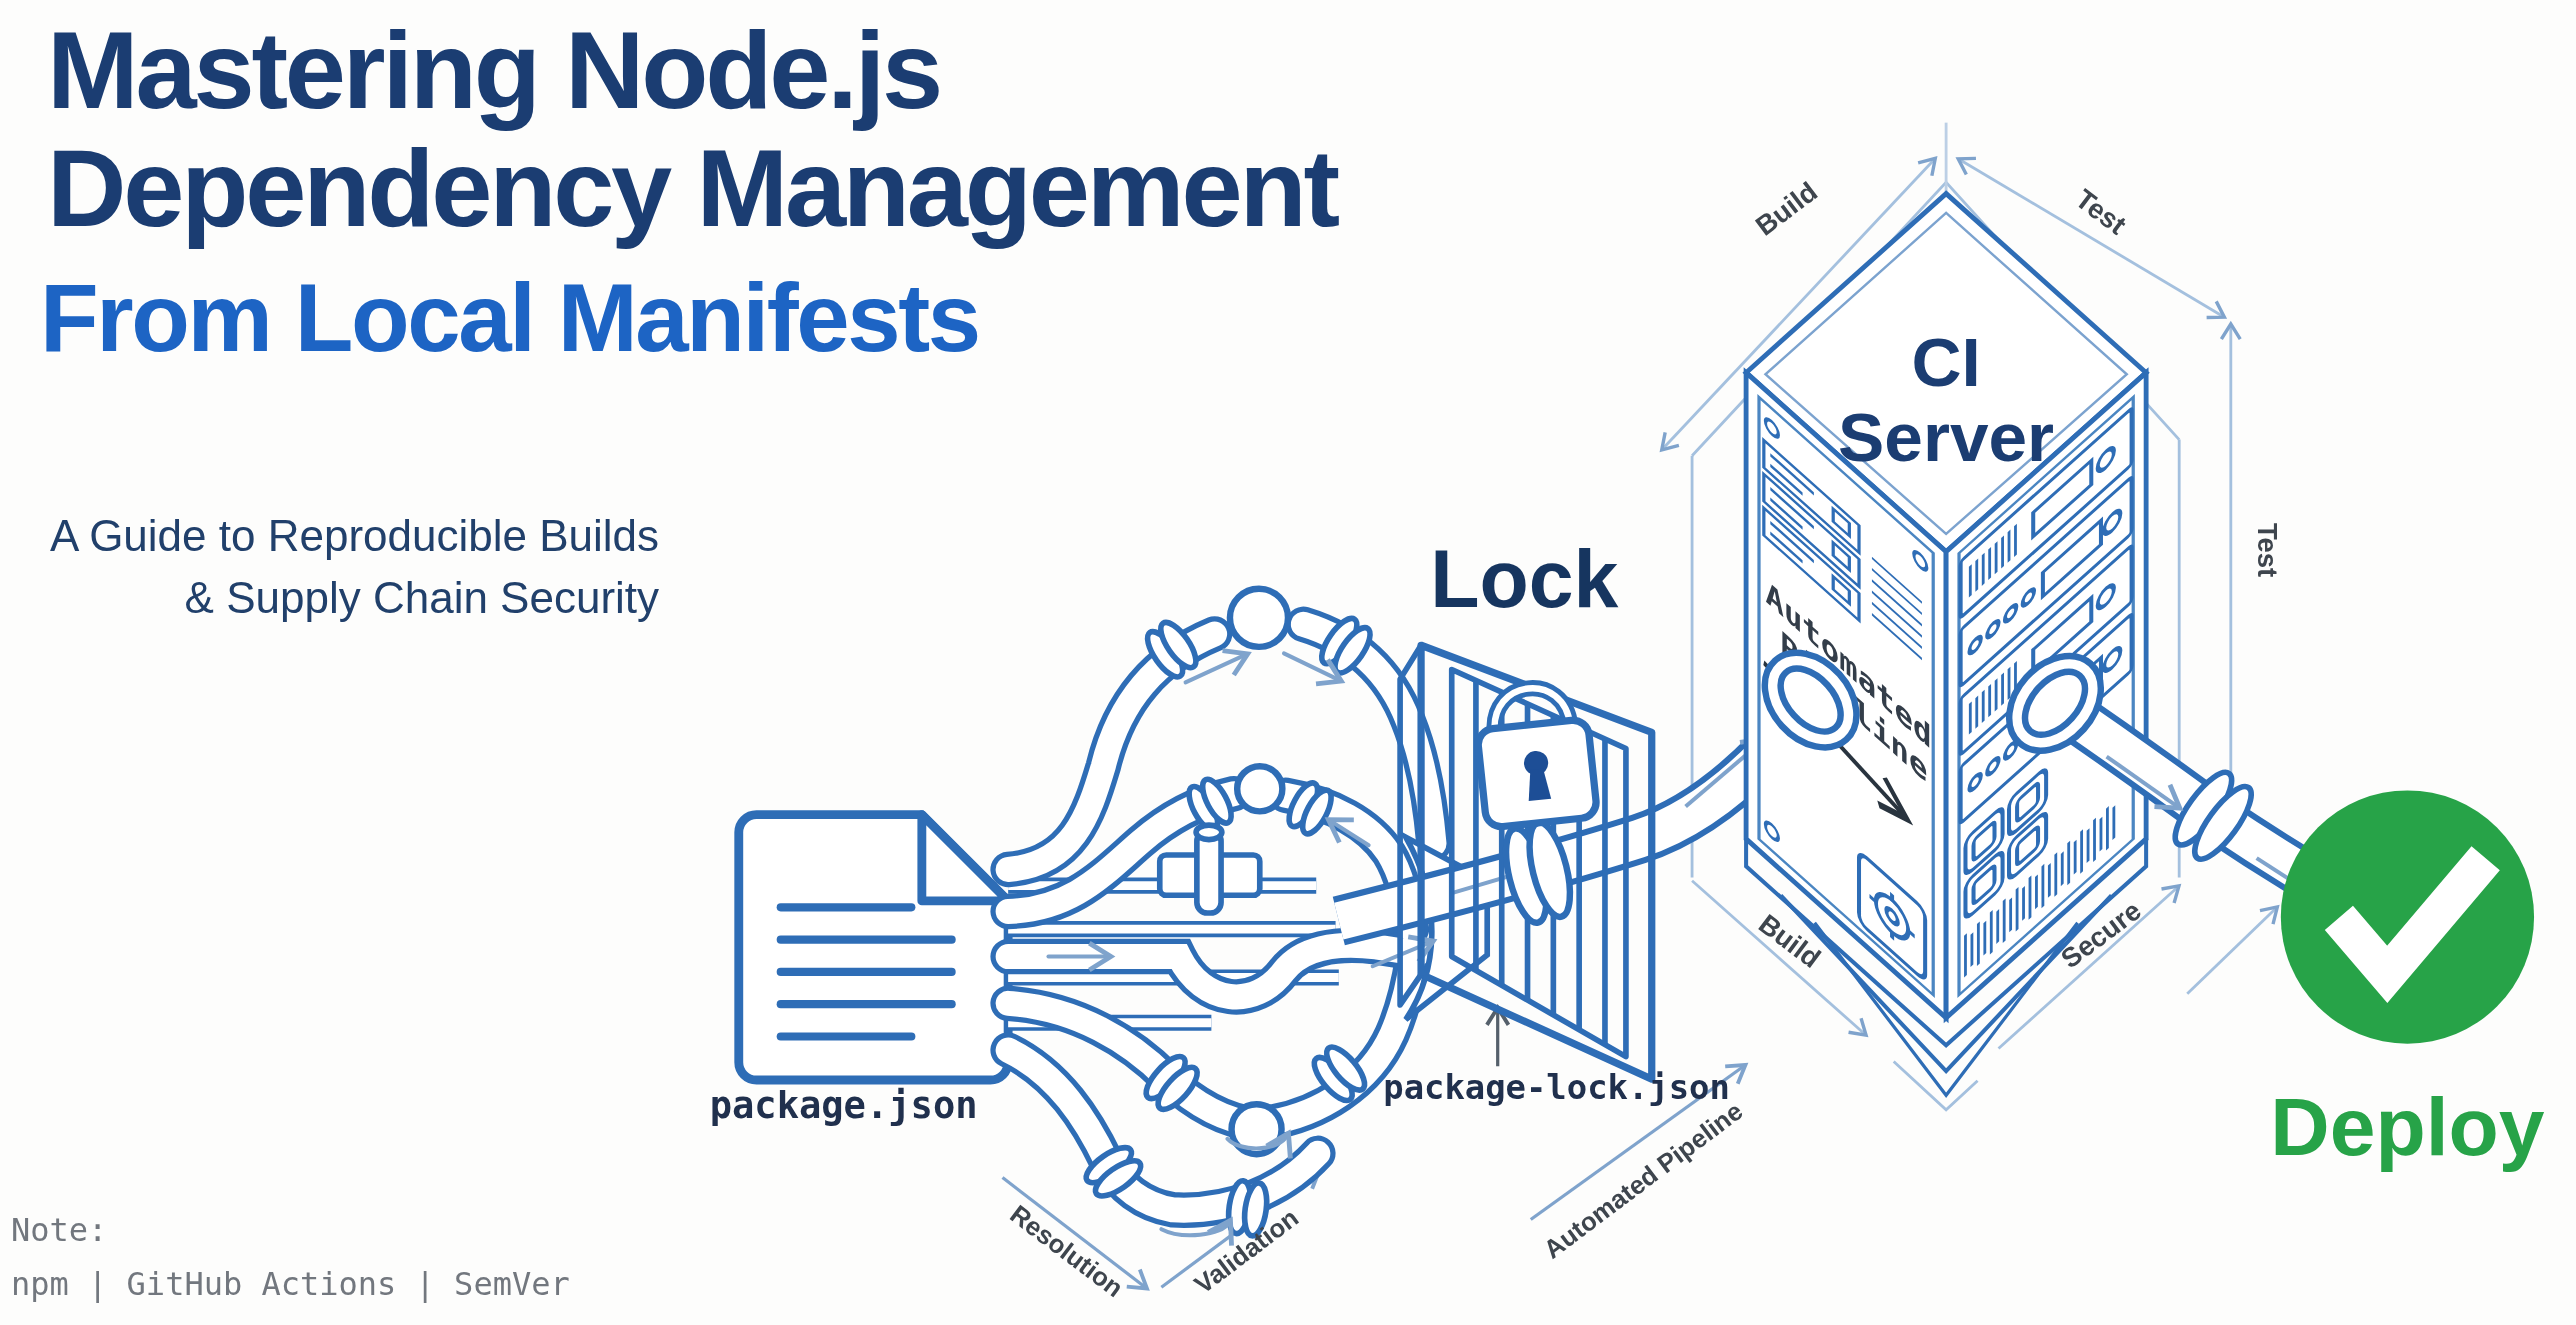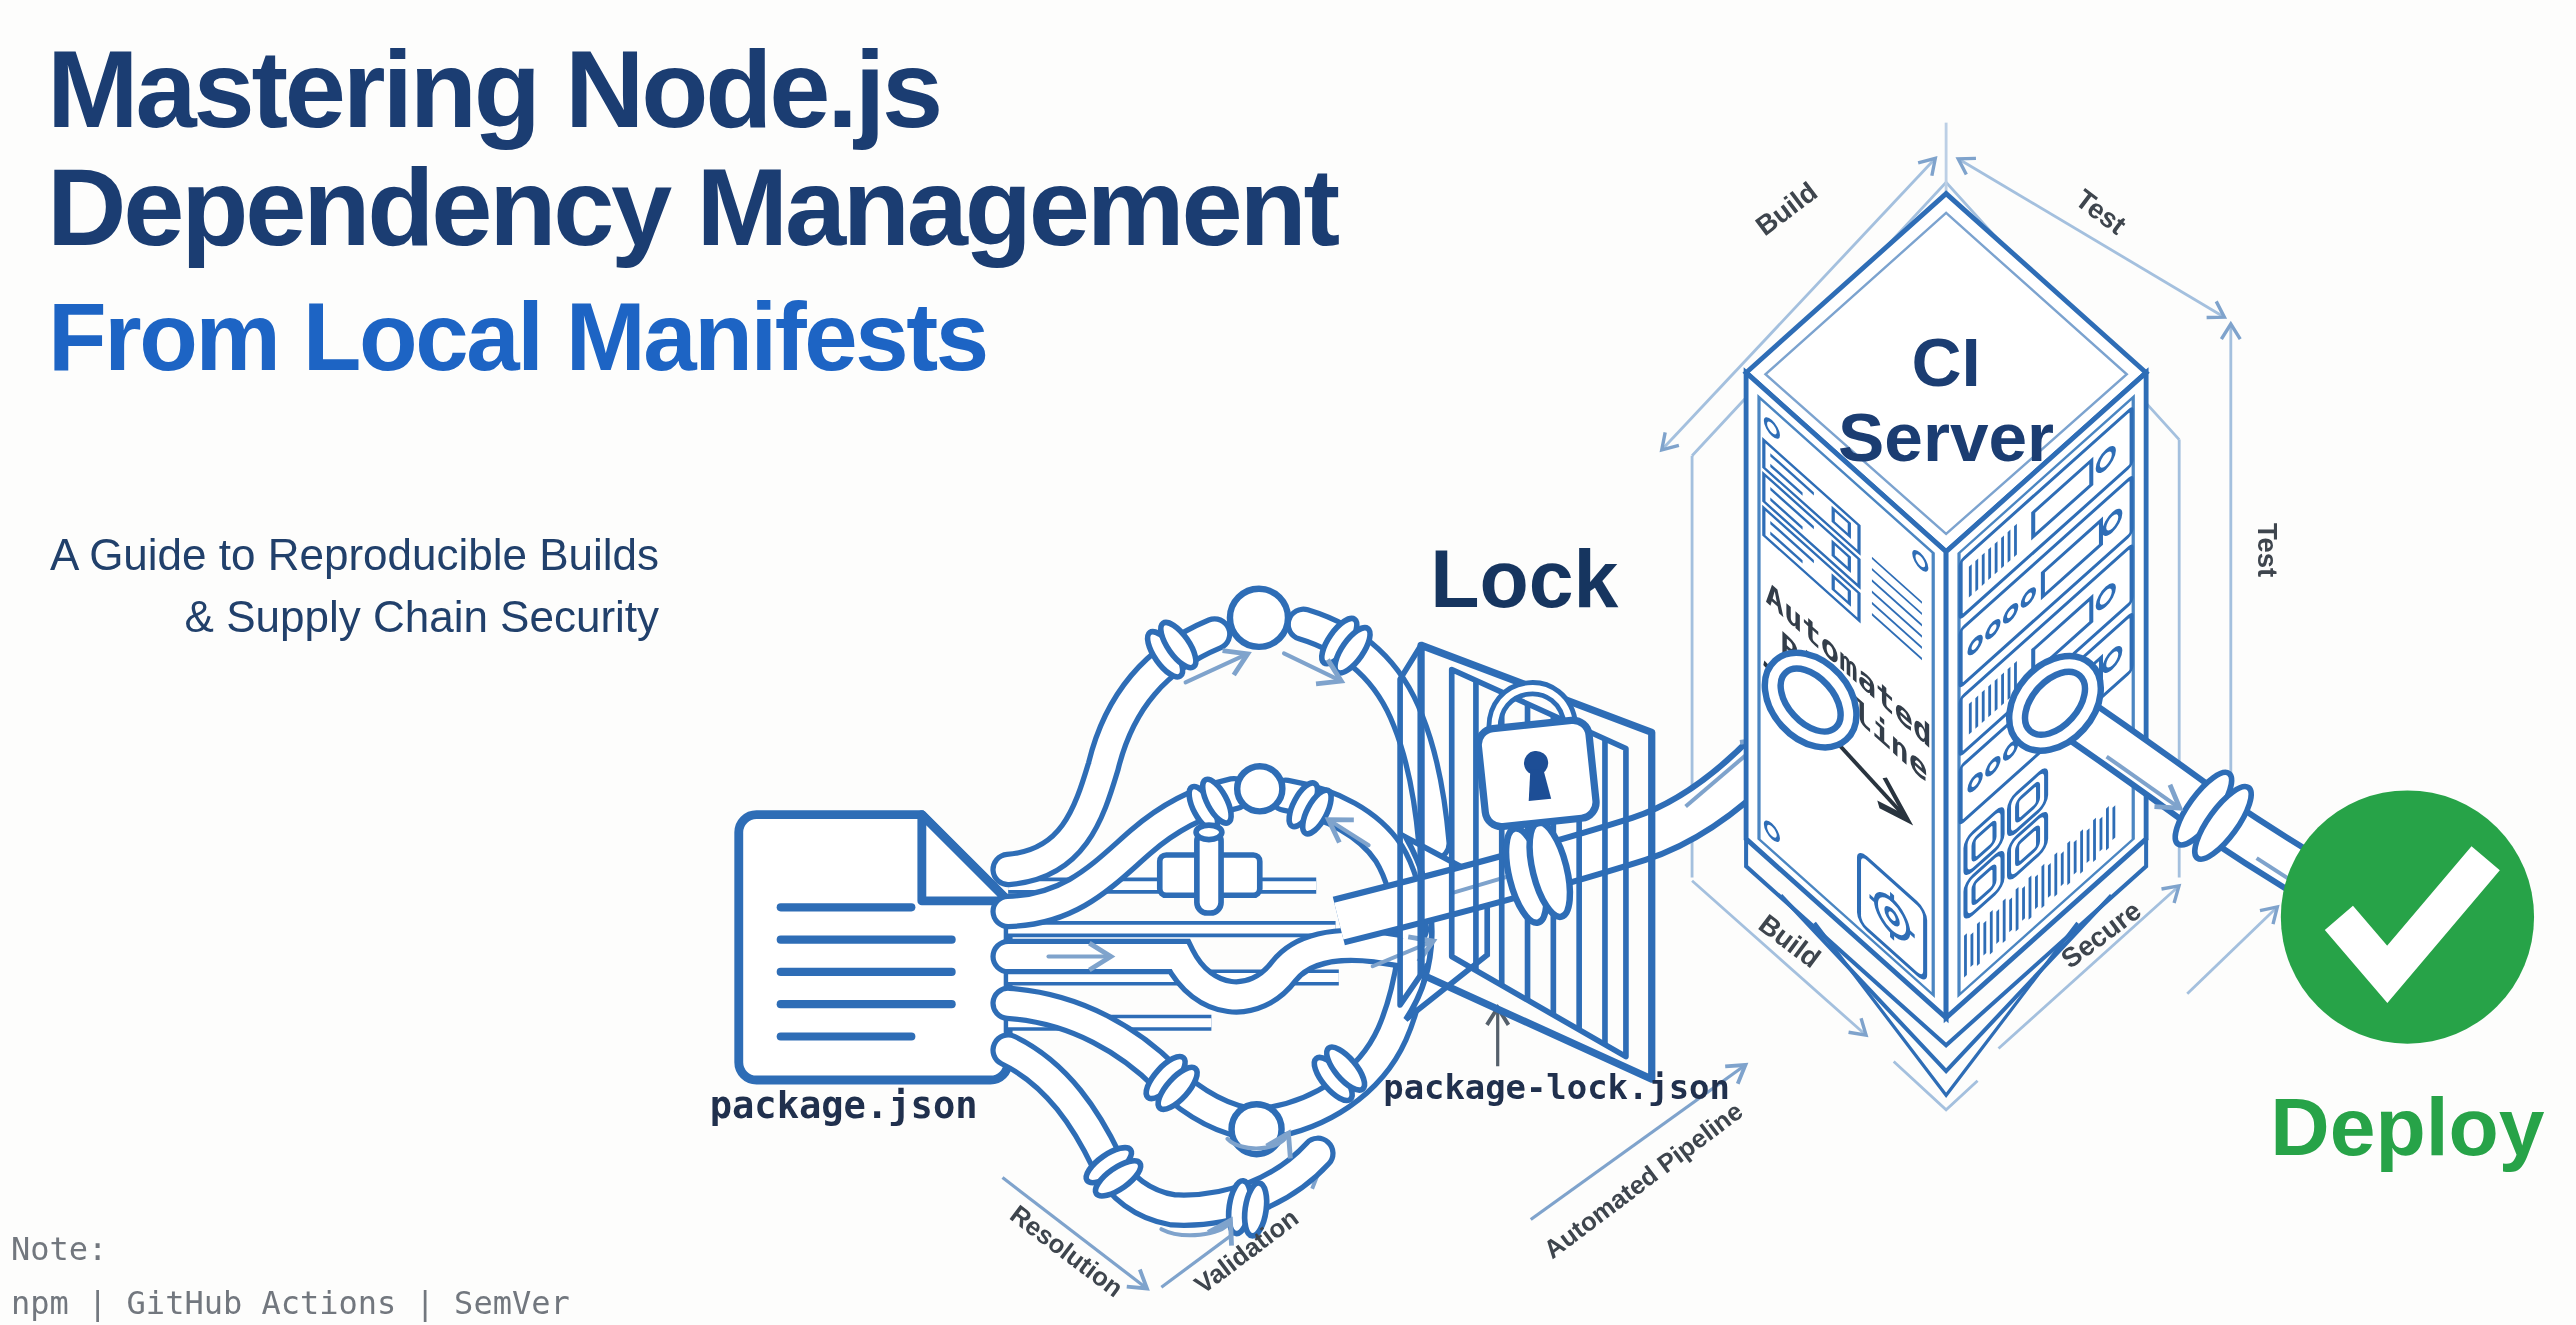--- a/index.html
+++ b/index.html
@@ -1,27 +1,27 @@
 <!DOCTYPE html>
 <html style="font-size:13px"><head>
 <meta charset="utf-8">
 <style>
   html,body{margin:0;padding:0;background:#ffffff;}
   #canvas{
     position:relative;width:2576px;height:1326px;overflow:hidden;
     background:#fdfdfc;font-family:"Liberation Sans",sans-serif;
   }
-  .abs{position:absolute;margin-top:19px;}
+  .abs{position:absolute;}
   .title-navy{
     left:47px;top:11.3px;
     font-size:110px;font-weight:700;line-height:1.07;
     letter-spacing:-3.2px;color:#1b3d72;white-space:nowrap;
   }
   .title-blue{
-    left:48px;top:260px;
+    left:40px;top:260px;
     font-size:96px;font-weight:700;line-height:1.21;
     letter-spacing:-2.4px;color:#1d64c4;white-space:nowrap;
   }
   .tagline{
     left:50px;top:505px;
     font-size:44px;font-weight:400;line-height:1.4;
     color:#21406b;white-space:nowrap;text-align:right;
   }
   .note{
     left:11px;top:1203px;

